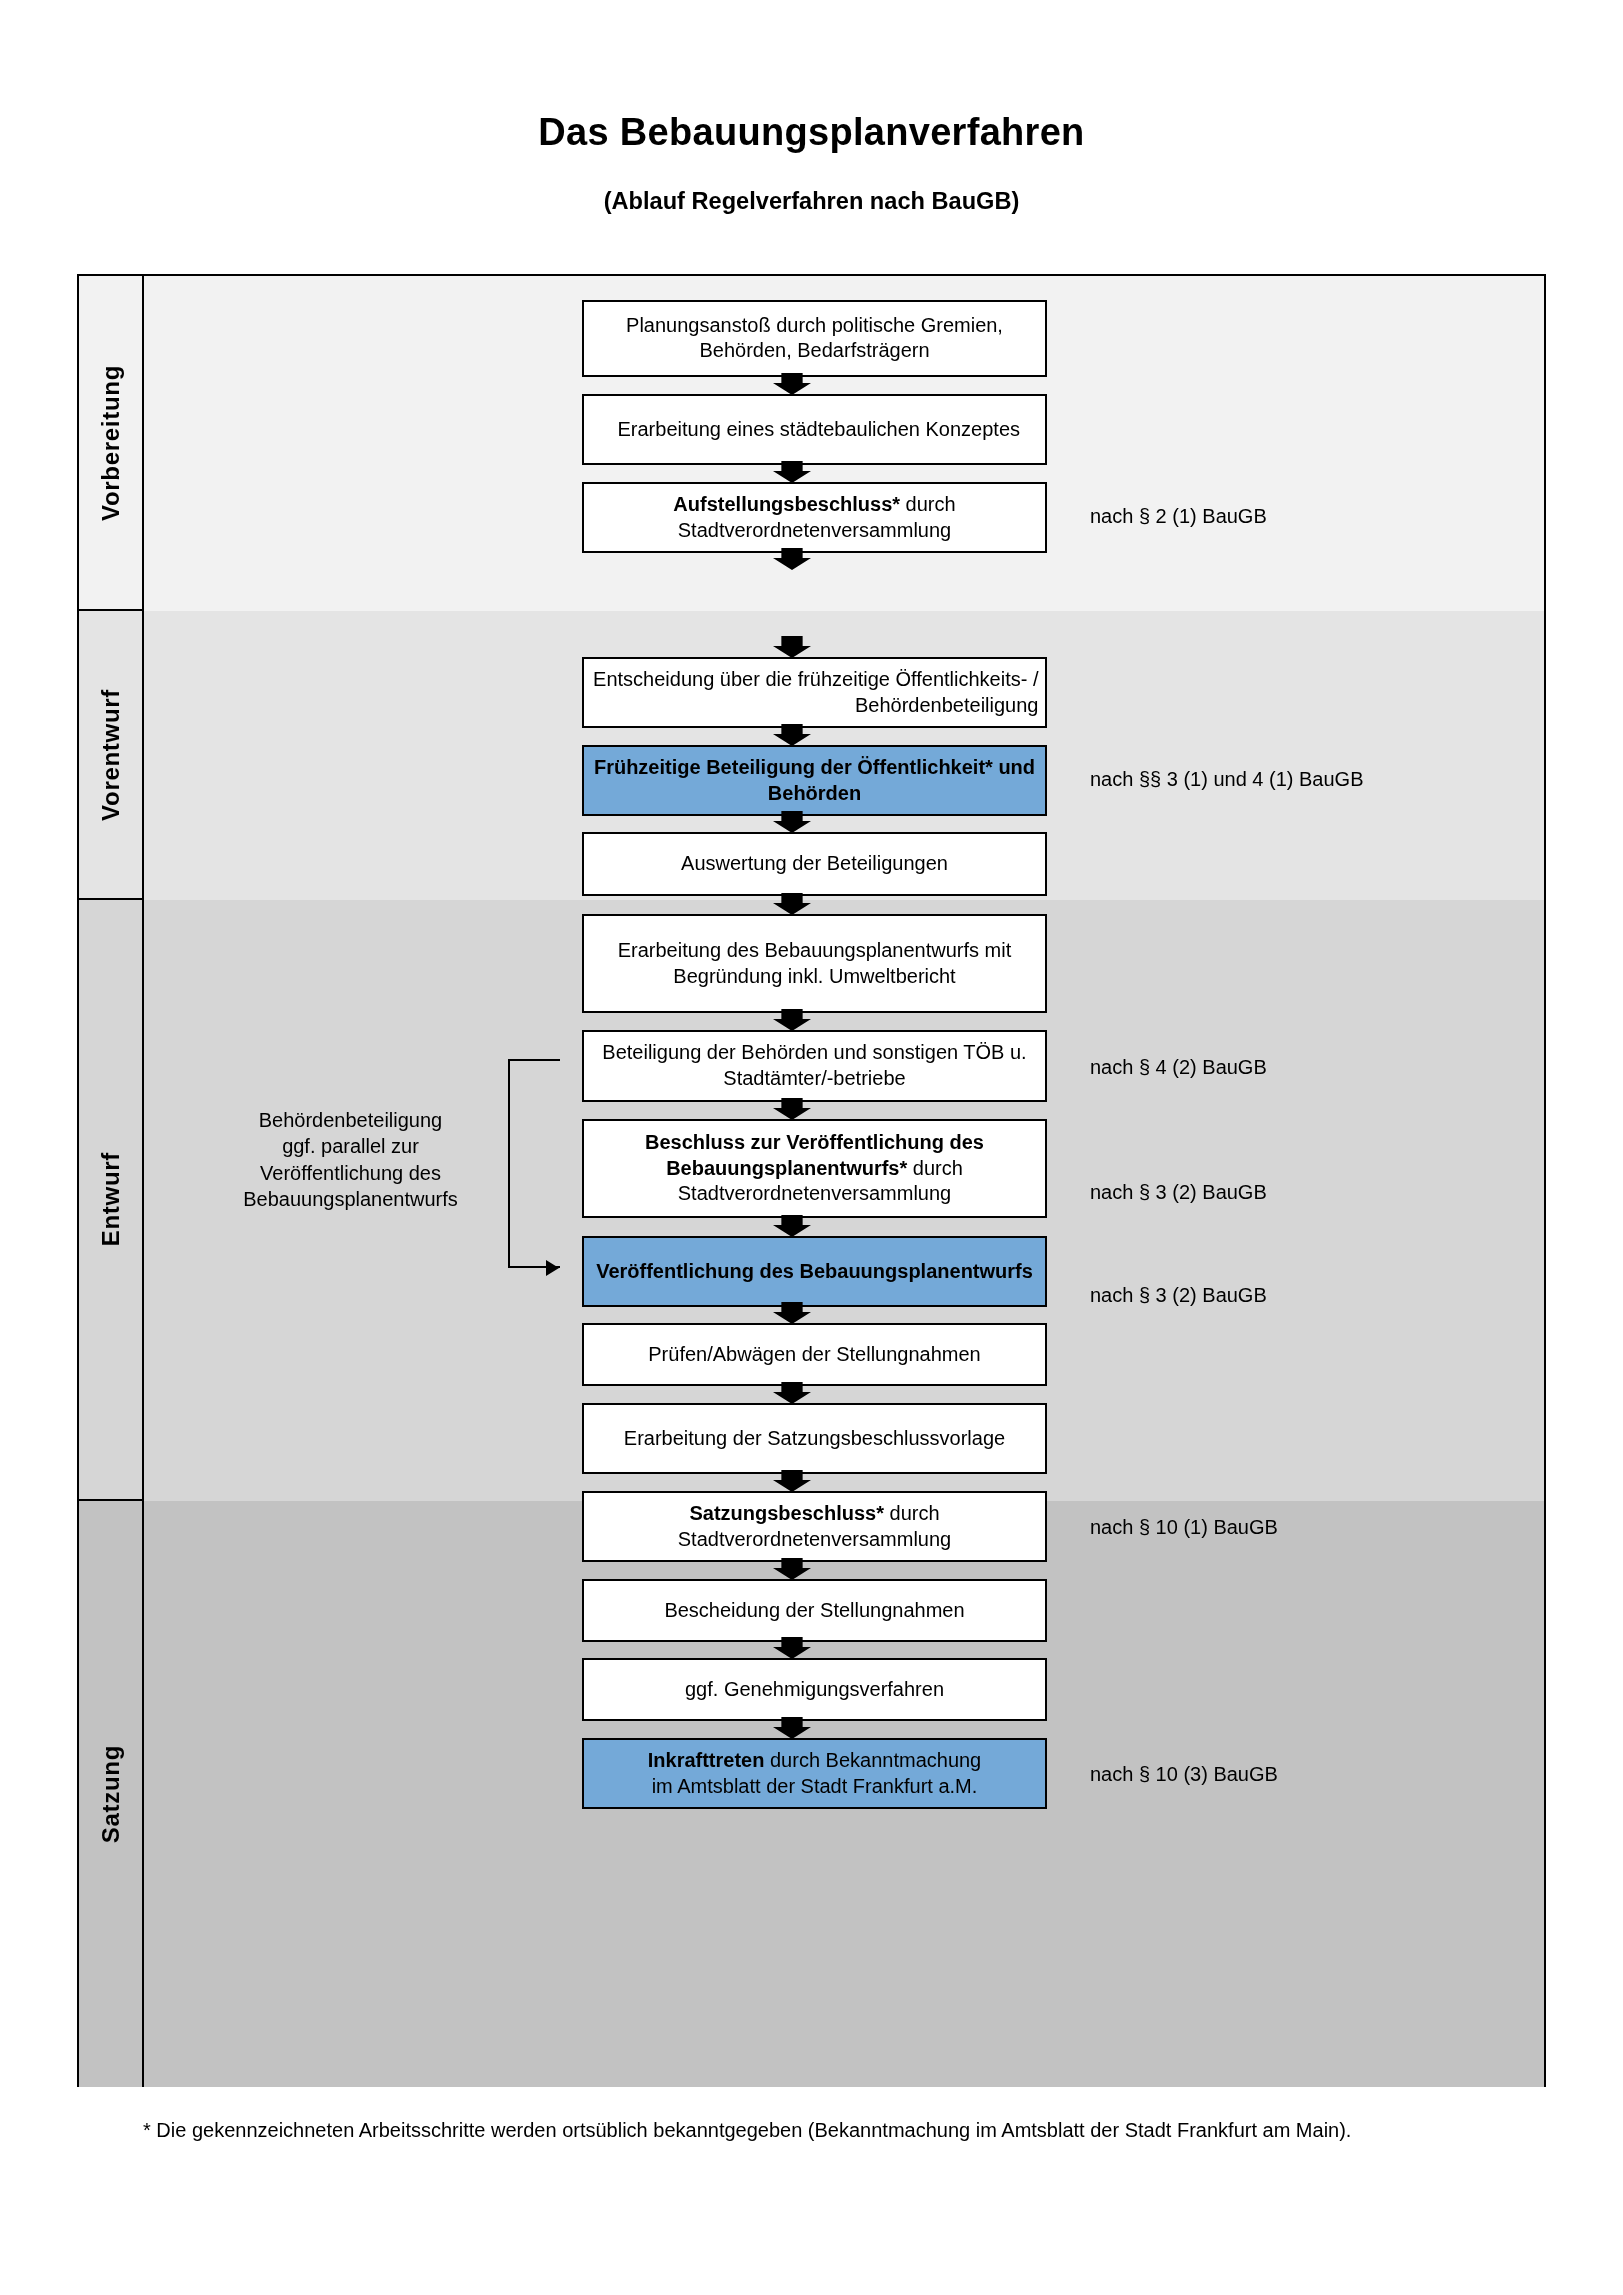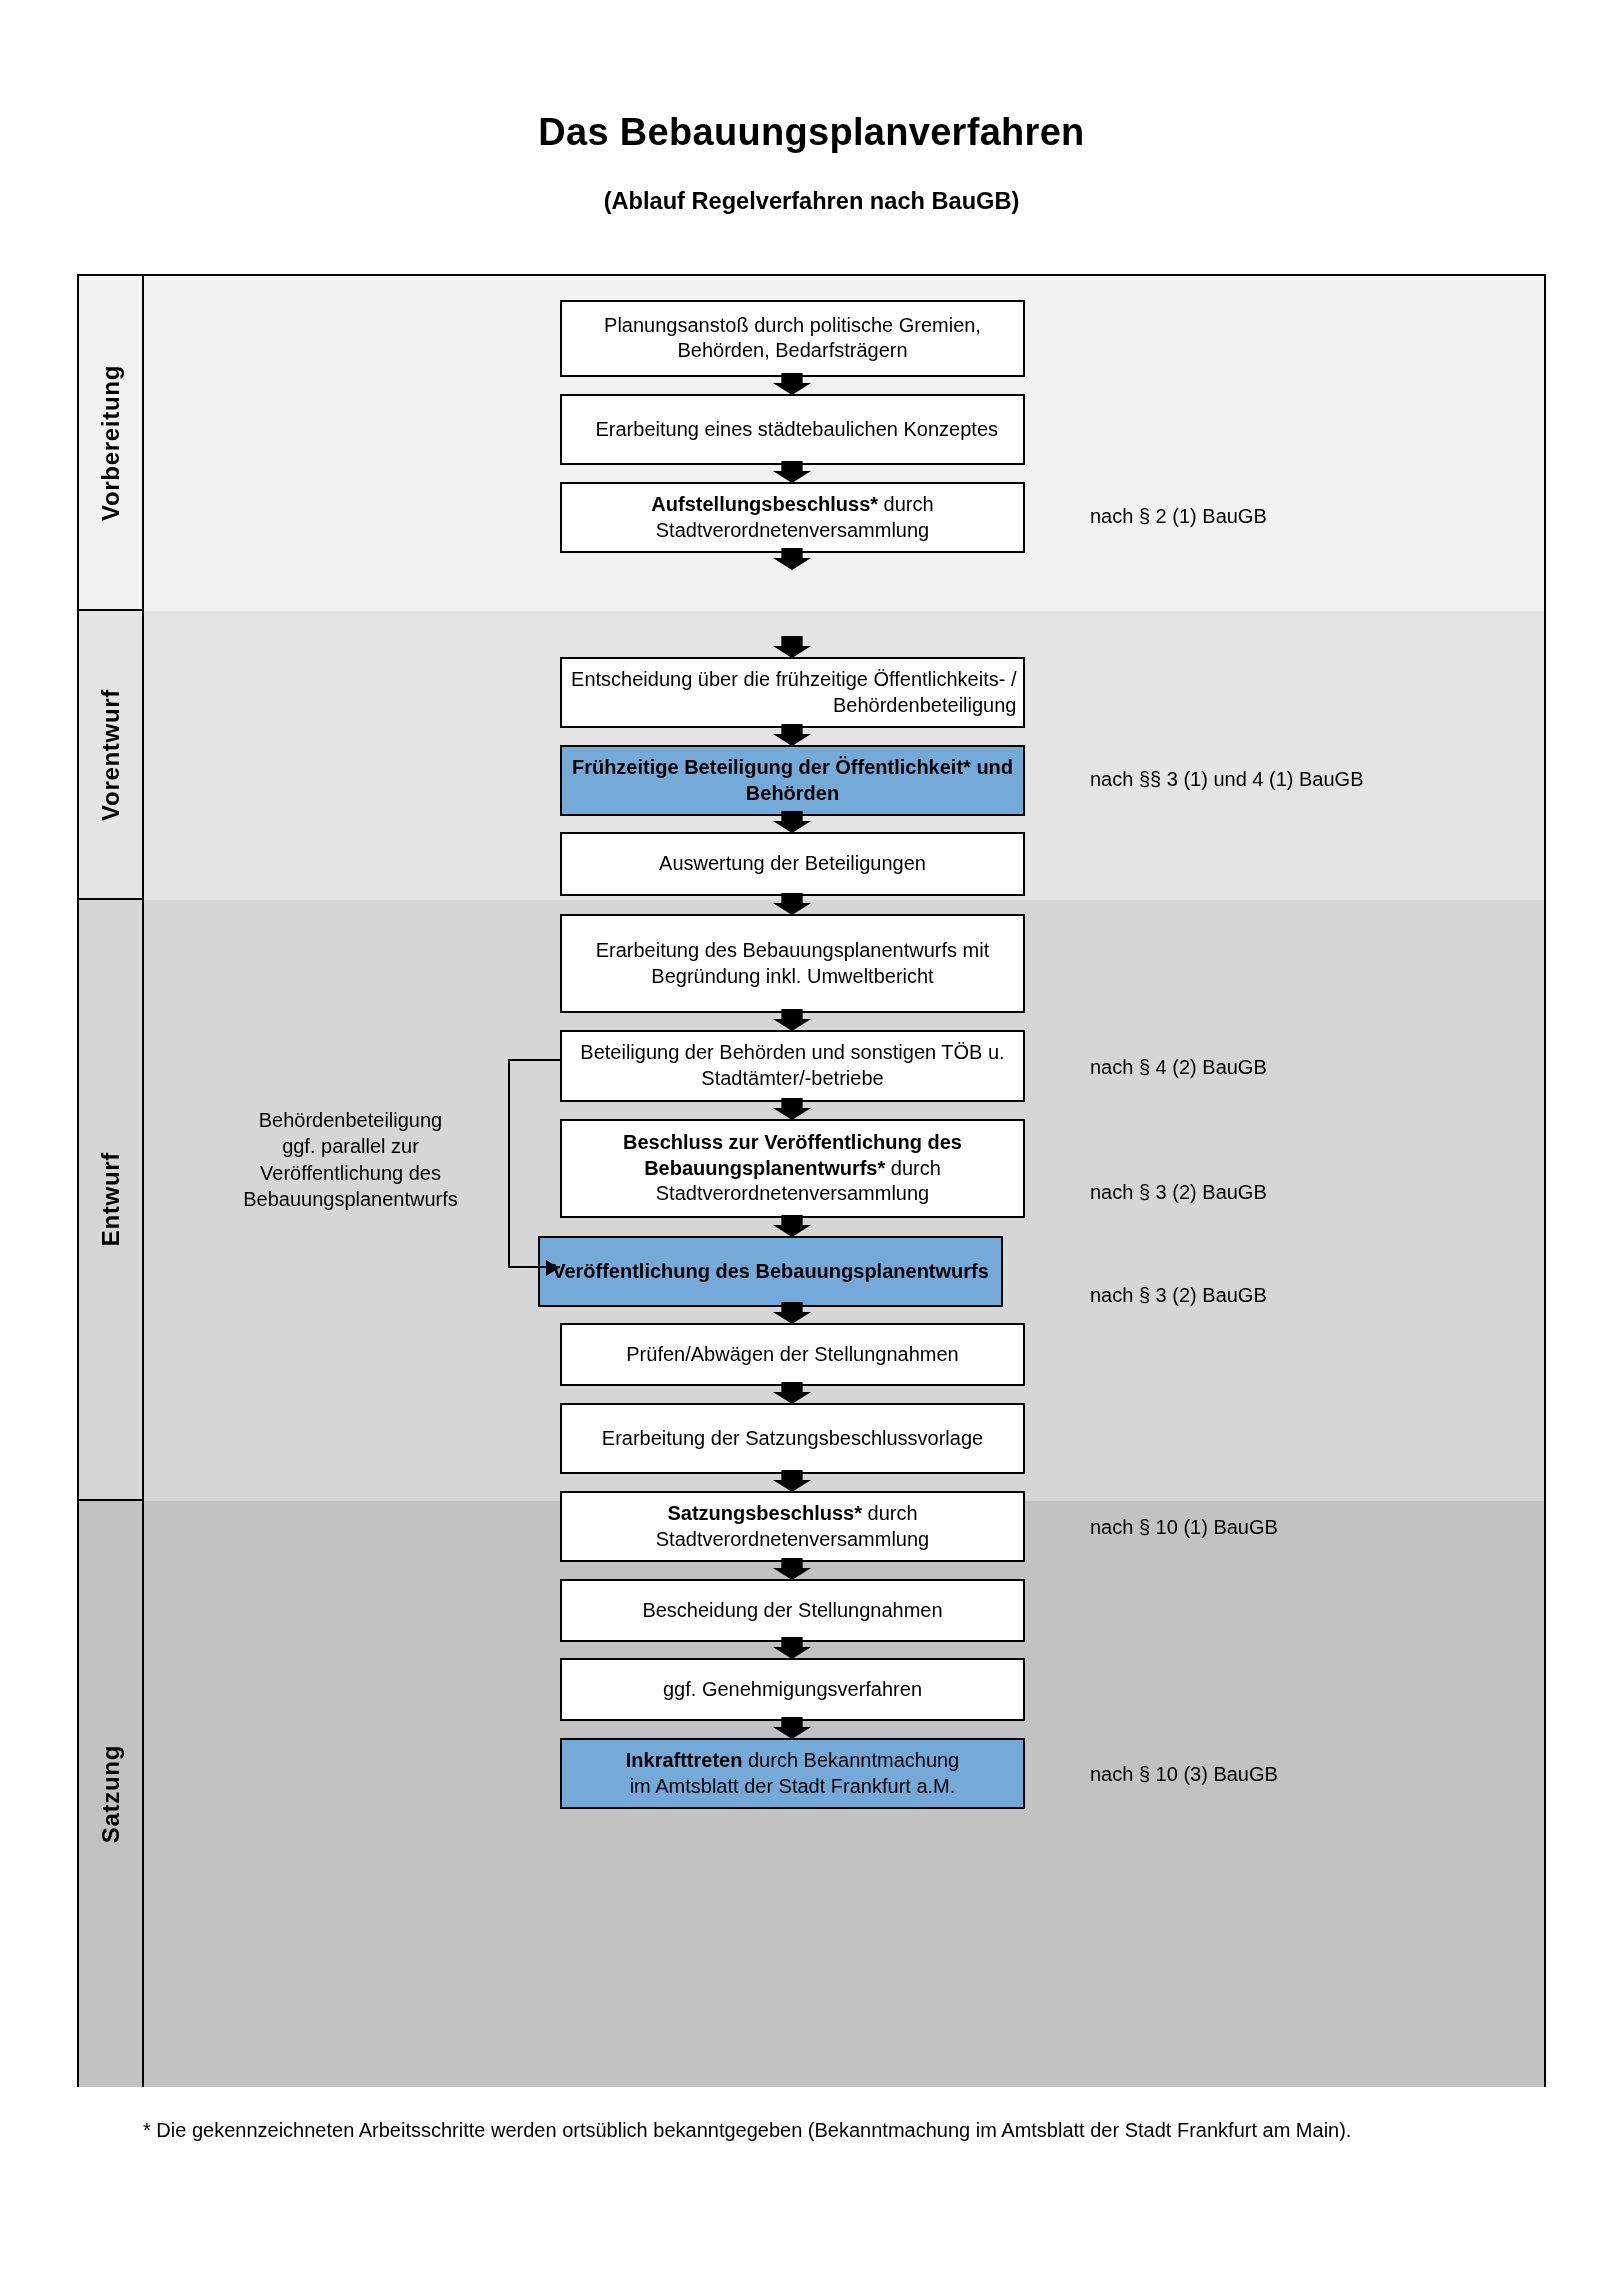--- a/index.html
+++ b/index.html
@@ -87,20 +87,21 @@
     box-sizing: border-box;
     border: 2px solid #000000;
     background: #ffffff;
     display: flex;
     align-items: center;
     justify-content: center;
     text-align: center;
     font-size: 20px;
     line-height: 1.28;
     padding: 2.6px 6.5px;
+    margin-left: 22px;
   }
   .box.blue { background: #74a9d8; }
   .box b { font-weight: bold; }
 
   
   .arrow {
     position: absolute;
     width: 38px;
     height: 22px;
     background: #000000;
@@ -223,21 +224,21 @@
 
   <div class="box" style="left:481px; top:843px; width:465px; height:99px;">
     <span>
       <b>Beschluss zur Veröffentlichung des</b><br>
       <b>Bebauungsplanentwurfs*</b><span> durch</span><br>
       <span>Stadtverordnetenversammlung</span>
     </span>
   </div>
   <div class="arrow" style="left:694px; top:939px;"></div>
 
-  <div class="box blue" style="left:459px; top:960px; width:465px; height:71px; font-weight:bold;">
+  <div class="box blue" style="left:481px; top:960px; width:465px; height:71px; font-weight:bold;">
     <span>Veröffentlichung des Bebauungsplanentwurfs</span>
   </div>
   <div class="arrow" style="left:694px; top:1026px;"></div>
 
   <div class="box" style="left:481px; top:1047px; width:465px; height:63px;">
     <span>Prüfen/Abwägen der Stellungnahmen</span>
   </div>
   <div class="arrow" style="left:694px; top:1106px;"></div>
 
   <div class="box" style="left:481px; top:1127px; width:465px; height:71px;">

